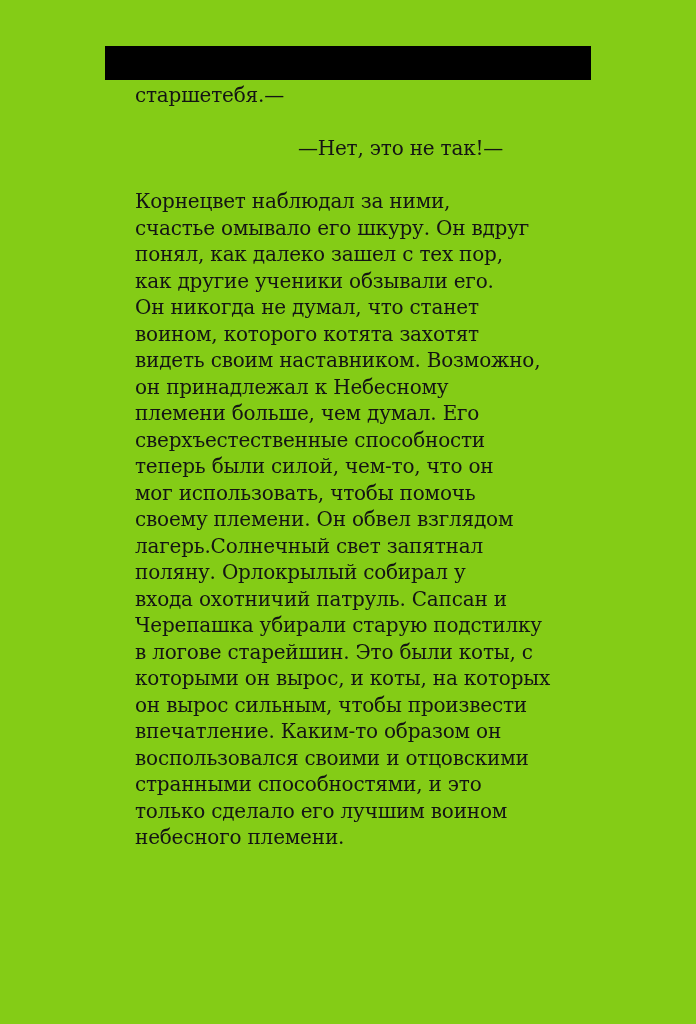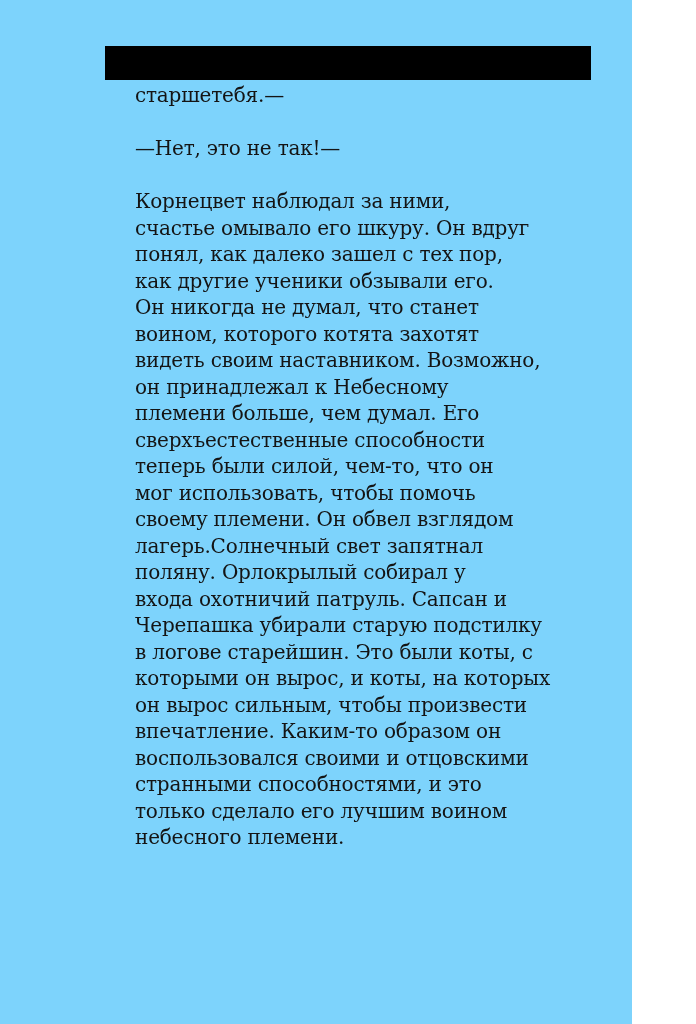--- a/index.html
+++ b/index.html
@@ -7,24 +7,24 @@
     padding: 0;
   }
   body {
     width: 696px;
     height: 1024px;
     background: #ffffff;
     overflow: hidden;
   }
   .page {
     box-sizing: border-box;
-    width: 632px;
+    width: 696px;
     height: 1024px;
     padding: 46px 30px 0 135px;
-    background: #7dd3fc;
+    background: #84cc16;
   }
   .redaction-bar {
     width: 486px;
     height: 34px;
     margin-left: -30px;
     margin-bottom: 2px;
     background: #000000;
   }
   .body-text p {
     margin: 0 0 26.5px 0;
@@ -38,21 +38,21 @@
   }
 </style>
 </head>
 <body style="background: rgb(255, 255, 255);">
 
 <div class="page">
   <div class="redaction-bar" style="background: rgb(0, 0, 0);"></div>
 
   <div class="body-text">
     <p style="color: rgb(20, 20, 20);">старшетебя.—</p>
-    <p style="color: rgb(20, 20, 20);">—Нет, это не так!—</p>
+    <p style="color: rgb(20, 20, 20); text-align: center;">—Нет, это не так!—</p>
     <p style="color: rgb(20, 20, 20);">Корнецвет наблюдал за ними,
 счастье омывало его шкуру. Он вдруг
 понял, как далеко зашел с тех пор,
 как другие ученики обзывали его.
 Он никогда не думал, что станет
 воином, которого котята захотят
 видеть своим наставником. Возможно,
 он принадлежал к Небесному
 племени больше, чем думал. Его
 сверхъестественные способности

